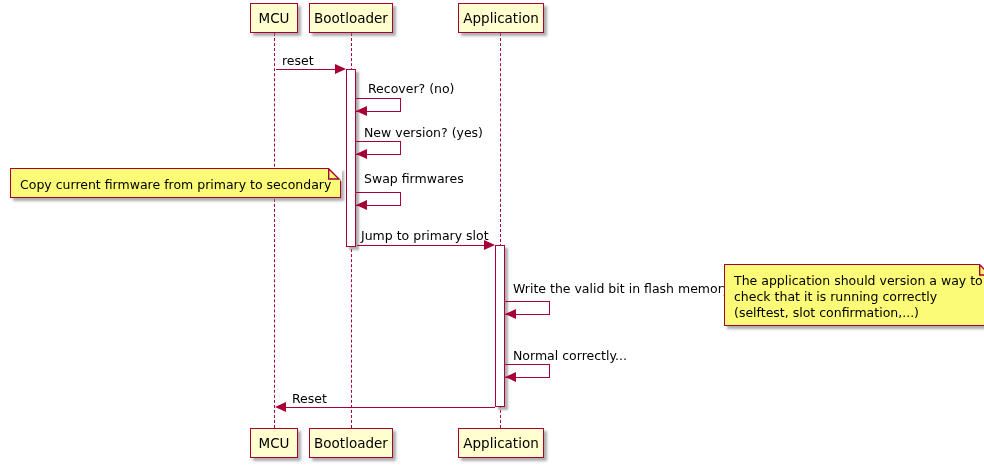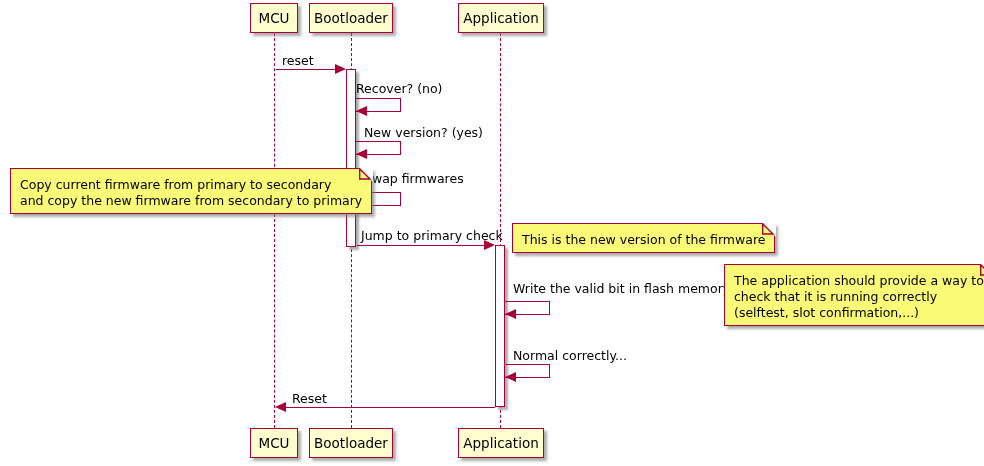--- a/index.html
+++ b/index.html
@@ -71,33 +71,33 @@
       <span>Bootloader</span>
     </div>
   <div class="participant" style="left:458px;top:428px;width:86px">
       <span>Application</span>
     </div>
 
   <div class="msg-label" style="left:282px;top:53px">reset</div>
   <div class="arrow-line" style="left:276px;top:69px;width:60px"></div>
   <div class="head-right" style="left:335px;top:64px"></div>
 
-  <div class="msg-label" style="left:356px;top:81px">Recover? (no)</div>
+  <div class="msg-label" style="left:368px;top:81px">Recover? (no)</div>
   <div class="self-loop" style="left:356px;top:98px"></div>
   <div class="head-left" style="left:356px;top:106px"></div>
 
   <div class="msg-label" style="left:364px;top:125px">New version? (yes)</div>
   <div class="self-loop" style="left:356px;top:141px"></div>
   <div class="head-left" style="left:356px;top:149px"></div>
 
   <div class="msg-label" style="left:364px;top:171px">Swap firmwares</div>
   <div class="self-loop" style="left:356px;top:192px"></div>
   <div class="head-left" style="left:356px;top:200px"></div>
 
-  <div class="msg-label" style="left:361px;top:228px">Jump to primary check</div>
+  <div class="msg-label" style="left:361px;top:228px">Jump to primary slot</div>
   <div class="arrow-line" style="left:357px;top:245px;width:128px"></div>
   <div class="head-right" style="left:484px;top:240px"></div>
 
   <div class="msg-label" style="left:513px;top:281px">Write the valid bit in flash memory</div>
   <div class="self-loop" style="left:505px;top:301px"></div>
   <div class="head-left" style="left:505px;top:309px"></div>
 
   <div class="msg-label" style="left:513px;top:348px">Normal correctly...</div>
   <div class="self-loop" style="left:505px;top:364px"></div>
   <div class="head-left" style="left:505px;top:372px"></div>
@@ -105,34 +105,26 @@
   <div class="msg-label" style="left:292px;top:391px">Reset</div>
   <div class="arrow-line" style="left:285px;top:407px;width:210px"></div>
   <div class="head-left" style="left:275px;top:402px"></div>
 
   <div class="note" style="left:10px;top:168px">
     <svg class="fold" width="14" height="14">
       <polygon points="0,0 14,14 14,0" fill="#ffffff"></polygon>
       <polygon points="0.7,0.7 11,11 0.7,11" fill="#FBFB77" stroke="#A80036" stroke-width="1.4"></polygon>
     </svg>
     <div class="note-line">Copy current firmware from primary to secondary</div>
-    <div class="note-line">and copy the new firmware from secondary to primary</div>
   </div>
 
-  <div class="note" style="left:512px;top:223px">
-    <svg class="fold" width="14" height="14">
-      <polygon points="0,0 14,14 14,0" fill="#ffffff"></polygon>
-      <polygon points="0.7,0.7 11,11 0.7,11" fill="#FBFB77" stroke="#A80036" stroke-width="1.4"></polygon>
-    </svg>
-    <div class="note-line">This is the new version of the firmware</div>
-  </div>
 
   <div class="note" style="left:724px;top:264px">
     <svg class="fold" width="14" height="14">
       <polygon points="0,0 14,14 14,0" fill="#ffffff"></polygon>
       <polygon points="0.7,0.7 11,11 0.7,11" fill="#FBFB77" stroke="#A80036" stroke-width="1.4"></polygon>
     </svg>
-    <div class="note-line">The application should provide a way to</div>
+    <div class="note-line">The application should version a way to</div>
     <div class="note-line">check that it is running correctly</div>
     <div class="note-line">(selftest, slot confirmation,...)</div>
   </div>
 
 </div>
 
 </body></html>

